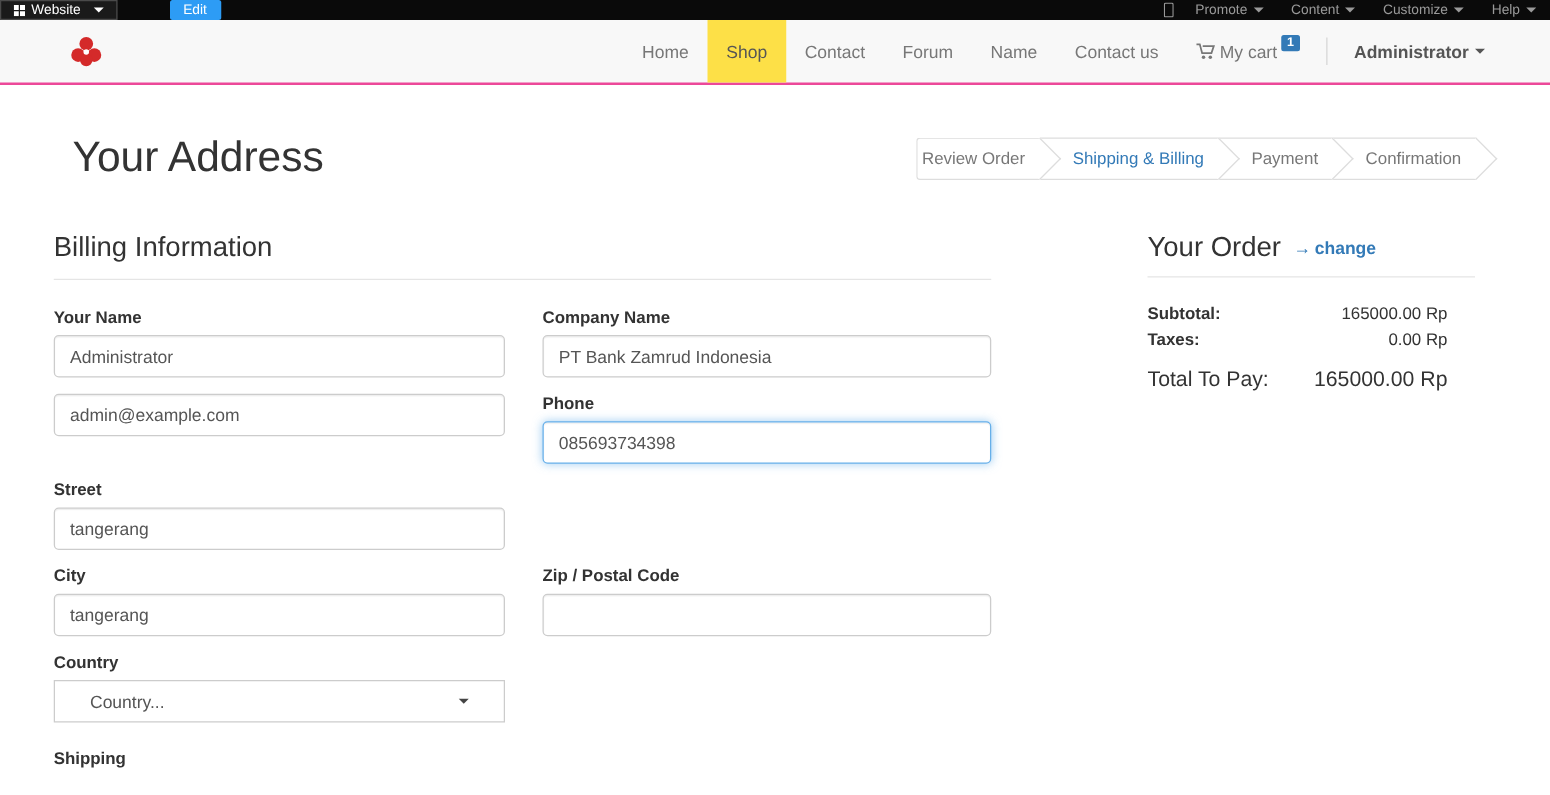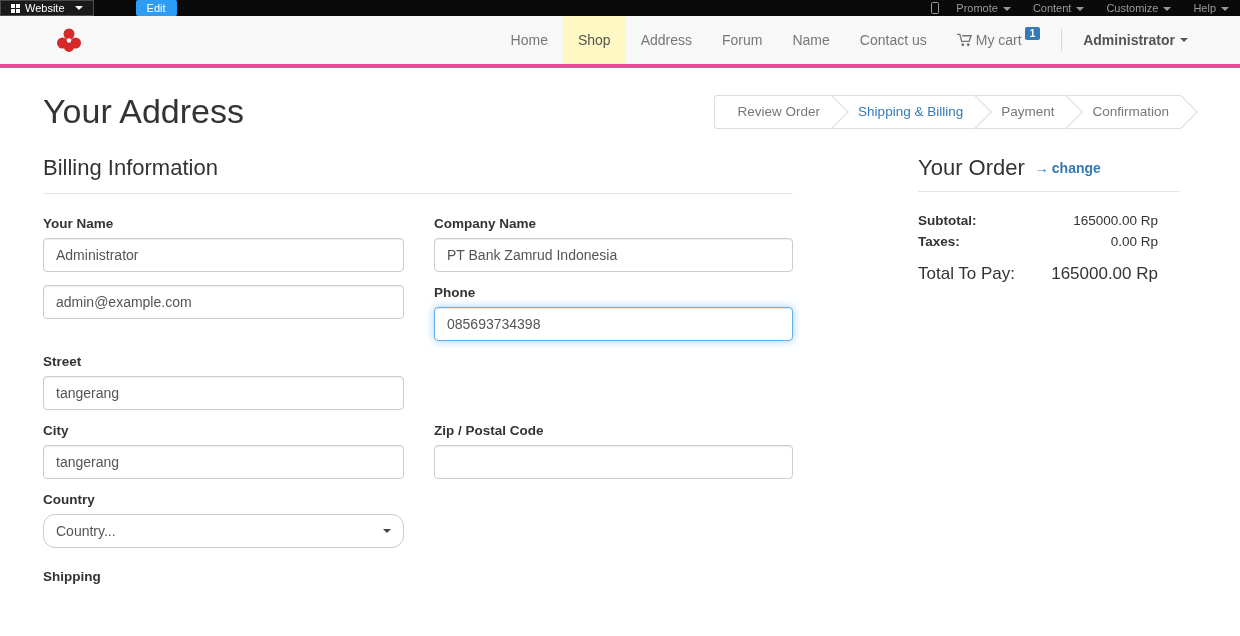--- a/index.html
+++ b/index.html
@@ -18,63 +18,63 @@
     font-size:11px; color:#999; }
   .website-btn { display:flex; align-items:center; gap:5px; color:#fff;
     padding:0 10px; height:16px; border:1px solid #4a4a4a; background:#1a1a1a; cursor:pointer; }
   .edit-btn { margin-left:42px; height:16px; padding:0 11px; font-size:11px;
     background:#2d9cf5; color:#fff; border:none; border-radius:2px; cursor:pointer; line-height:15px; }
   .adminbar .spacer { flex:1; }
   .admin-menu { padding:0 11px; color:#9a9a9a; cursor:pointer; white-space:nowrap; }
   .mobile-icon { margin-right:6px; display:inline-flex; }
 
   
-  .navbar { height:52px; background:#f8f8f8; border-bottom:4px solid #ec4899;
+  .navbar { height:52px; background:#f8f8f8; border-bottom:2px solid #ec4899;
     display:flex; align-items:stretch; }
   .logo { align-self:center; margin-left:56px; display:inline-flex; }
   .navbar .spacer { flex:1; }
   .nav-items { display:flex; align-items:stretch; font-size:14px; }
   .nav-item { display:flex; align-items:center; padding:0 15px; color:#777;
     text-decoration:none; cursor:pointer; white-space:nowrap; }
-  .nav-item.active { background:#fef9c3; color:#555; }
+  .nav-item.active { background:#fde047; color:#555; }
   .cart-badge { background:#337ab7; color:#fff; font-size:10px; font-weight:bold;
     padding:1px 5px; border-radius:2px; position:relative; top:-7px; margin-left:3px; }
   .nav-divider { align-self:center; width:1px; height:22px; background:#d5d5d5; margin:0 6px; }
   .user-item { font-weight:bold; color:#555; padding-right:52px; }
 
   
   .heading-row { display:flex; justify-content:space-between; align-items:center;
     padding:0 45px 0 43px; margin-top:24px; }
-  h1.page-title { font-size:34px; font-weight:400; margin:0; color:#333; }
+  h1.page-title { font-size:34px; font-weight:400; margin:15px; color:#333; }
   .steps { display:flex; margin-right:14px; }
   .step { position:relative; background:#fff; border-top:1px solid #ddd; border-bottom:1px solid #ddd;
     padding:8px 12px 8px 26px; font-size:13.5px; line-height:16px; color:#777; cursor:pointer; }
-  .step:first-child { border-left:1px solid #ddd; border-radius:3px 0 0 3px; padding-left:23px; }
+  .step:first-child { border-left:1px solid #ddd; border-radius:3px 0 0 3px; padding-left:4px; }
   .step::after { content:""; position:absolute; top:4.5px; right:-12px; width:23px; height:23px;
     background:#fff; border-top:1px solid #ddd; border-right:1px solid #ddd;
     transform:rotate(45deg); z-index:1; }
   .step span { position:relative; z-index:2; }
   .step.active { color:#337ab7; }
 
   
   .content { display:flex; padding:0 60px 0 43px; margin-top:2px; }
   .form-col { width:750px; }
   h3.section-title { font-size:22px; font-weight:400; color:#333; margin:22px 0 0 0; }
   .rule { border:0; border-top:1px solid #e5e5e5; margin:12px 0 22px 0; }
 
   .form-grid { display:grid; grid-template-columns:361px 359px; column-gap:30px; }
   .field { margin-bottom:13px; }
   .field label { display:block; font-size:13.5px; font-weight:bold; color:#333; margin-bottom:7px; }
   .field input { width:100%; height:34px; padding:6px 12px; font-size:14px; color:#555;
     border:1px solid #ccc; border-radius:4px; background:#fff;
     box-shadow:inset 0 1px 1px rgba(0,0,0,.075); font-family:inherit; }
   .field input.focused { border-color:#66afe9;
     box-shadow:inset 0 1px 1px rgba(0,0,0,.075), 0 0 8px rgba(102,175,233,.6); }
-  .select { width:100%; height:34px; padding:6px 12px; font-size:14px; color:#555;
-    border:1px solid #ccc; border-radius:12px; background:#fff; display:flex;
+  .select { width:100%; height:34px; padding:6px 28px; font-size:14px; color:#555;
+    border:1px solid #ccc; border-radius:0; background:#fff; display:flex;
     justify-content:space-between; align-items:center; cursor:pointer; }
   .select .caret { color:#444; margin-left:0; }
   .col1 { grid-column:1; } .col2 { grid-column:2; }
   .shipping-block { margin-top:8px; }
   .shipping-block label { display:block; font-size:13.5px; font-weight:bold; color:#333; margin-bottom:7px; }
 
   
   .order-panel { width:262px; margin-left:auto; margin-top:22px; }
   .order-head { display:flex; align-items:center; gap:10px; }
   .order-head h3 { font-size:22px; font-weight:400; margin:0; color:#333; }
@@ -132,21 +132,21 @@
   </span>
   <div class="spacer"></div>
   <nav class="nav-items">
     <a class="nav-item">
         <span>Home</span>
       </a>
     <a class="nav-item active">
         <span>Shop</span>
       </a>
     <a class="nav-item">
-        <span>Address</span>
+        <span>Contact</span>
       </a>
     <a class="nav-item">
         <span>Forum</span>
       </a>
     <a class="nav-item">
         <span>Name</span>
       </a>
     <a class="nav-item">
         <span>Contact us</span>
       </a>

